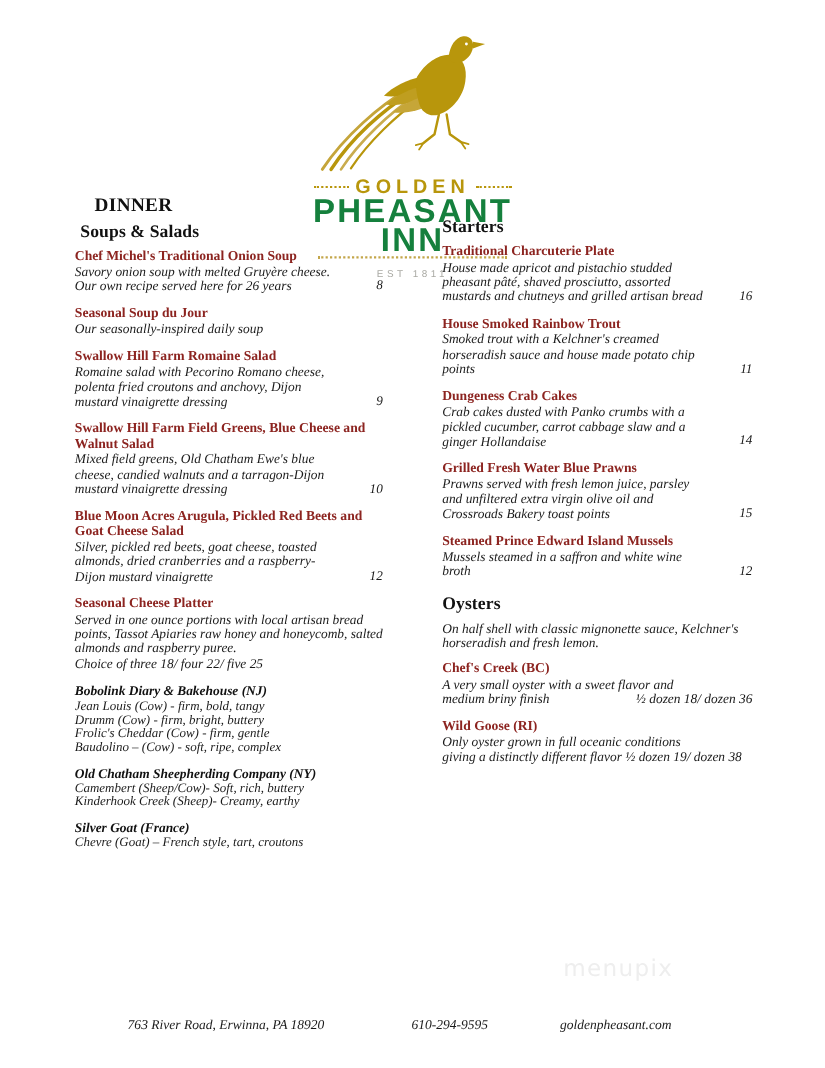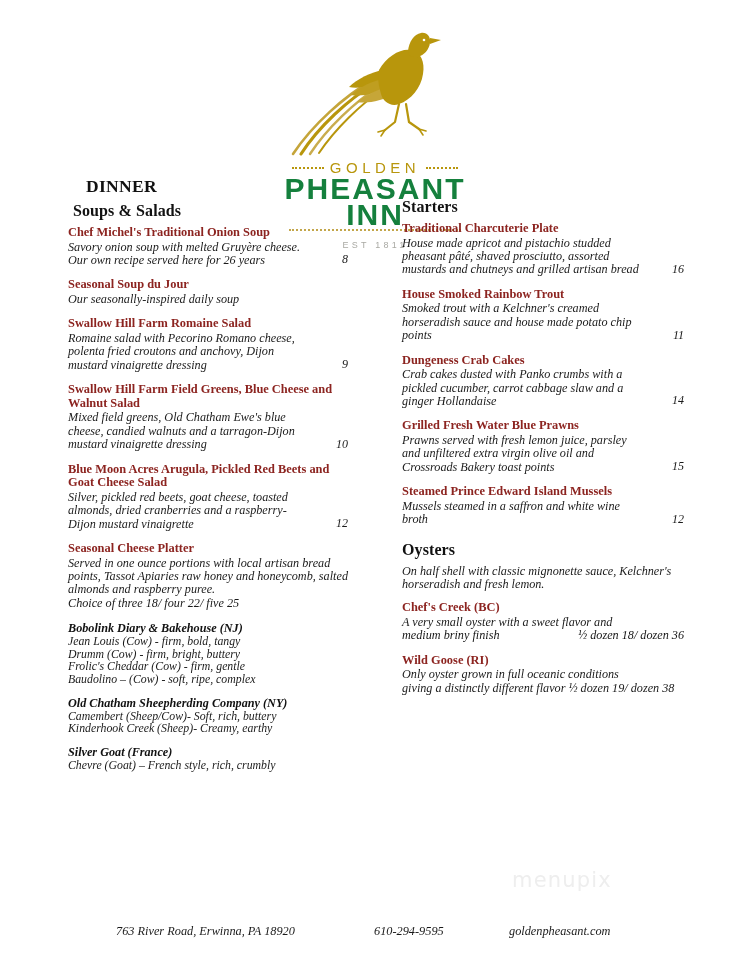--- a/index.html
+++ b/index.html
@@ -172,22 +172,22 @@
       <path d="M124 78 L120 96 L110 104" stroke="#B8960C" stroke-width="2.2" fill="none" stroke-linecap="round"></path>
       <path d="M131 78 L134 96 L144 103" stroke="#B8960C" stroke-width="2.2" fill="none" stroke-linecap="round"></path>
       <path d="M110 104 L103 106 M110 104 L106 110" stroke="#B8960C" stroke-width="1.6" fill="none" stroke-linecap="round"></path>
       <path d="M144 103 L151 105 M144 103 L148 109" stroke="#B8960C" stroke-width="1.6" fill="none" stroke-linecap="round"></path>
     </svg>
 
     <div style="position:relative; width:200px; margin:-2px auto 0;">
 
       <div style="display:flex; align-items:center; justify-content:center; gap:6px;">
         <span style="flex:1; height:0; border-top:2px dotted #B8960C; max-width:32px;"></span>
-        <span style="font-family:'Liberation Sans', sans-serif; font-size:15px;
-                     letter-spacing:4.5px; color:#B8960C; font-weight:400;">GOLDEN</span>
+        <span style="font-family:'Liberation Sans', sans-serif; font-size:18px;
+                     letter-spacing:4.5px; color:#B8960C; font-weight:700;">GOLDEN</span>
         <span style="flex:1; height:0; border-top:2px dotted #B8960C; max-width:32px;"></span>
       </div>
       <div style="font-family:Liberation Sans, sans-serif; font-size:30px; font-weight:bold;
                   letter-spacing:2px; color:#15803d; line-height:26px;">PHEASANT INN</div>
       <div style="border-top:2px dotted #C3A64A; width:172px; margin:1px auto 0;"></div>
       <div style="font-family:'Liberation Sans', sans-serif; font-size:9px; letter-spacing:3.2px;
                   color:#A9A9A3; margin-top:9px;">EST 1811</div>
     </div>
   </div>
 
@@ -240,21 +240,21 @@
     </div>
 
     <div class="producer">
       <div class="producer-name">Old Chatham Sheepherding Company (NY)</div>
       <div class="producer-line">Camembert (Sheep/Cow)- Soft, rich, buttery</div>
       <div class="producer-line">Kinderhook Creek (Sheep)- Creamy, earthy</div>
     </div>
 
     <div class="producer">
       <div class="producer-name">Silver Goat (France)</div>
-      <div class="producer-line">Chevre (Goat) – French style, rich, crumbly</div>
+      <div class="producer-line">Chevre (Goat) – French style, tart, croutons</div>
     </div>
 
   </div>
 
   <div class="column" id="col-right">
 
     <h2 class="section-heading" style="margin-top:22px;">Starters</h2>
 
     <div class="item">
       <div class="item-name">Traditional Charcuterie Plate</div>

